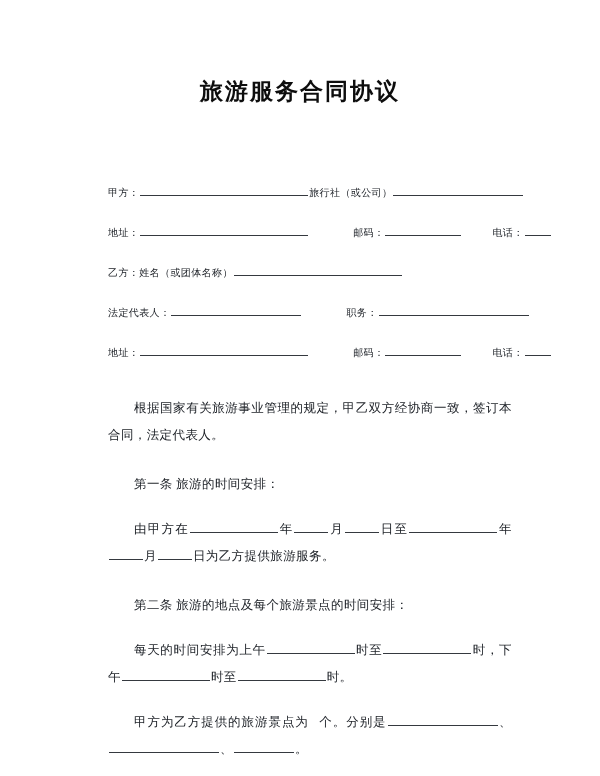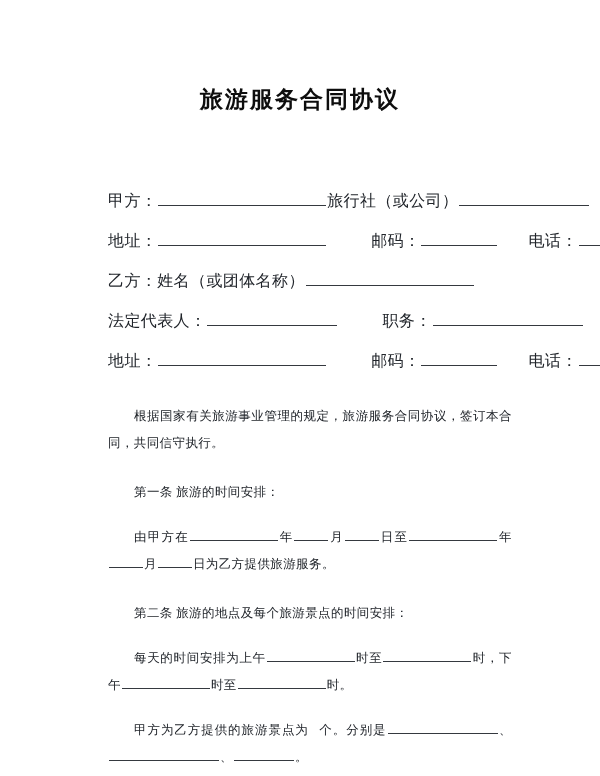--- a/index.html
+++ b/index.html
@@ -22,30 +22,30 @@
     padding: 0;
     background: #ffffff;
     position: relative;
   }
   .doc-title {
     text-align: center;
     font-size: 23px;
     font-weight: bold;
     letter-spacing: 2px;
     color: #0d0d0d;
-    margin: 16px;
+    margin: 8px;
     padding-top: 68px;
     font-family: "Liberation Sans", "DejaVu Sans", sans-serif;
   }
   .body-block {
     padding: 0 88px 0 108px;
     margin-top: 66px;
   }
   .line {
-    font-size: 16px;
+    font-size: 10px;
     line-height: 40px;
     color: #20242a;
     white-space: nowrap;
     letter-spacing: 0.4px;
   }
   .para {
     font-size: 12.5px;
     line-height: 27px;
     color: #20242a;
     letter-spacing: 0.4px;
@@ -99,21 +99,21 @@
     </div>
 
     <div class="line">
       <span>法定代表人：</span><span class="blank b-xl"></span><span class="spacer-wide"></span><span>职务：</span><span class="blank b-xxl"></span>
     </div>
 
     <div class="line">
       <span>地址：</span><span class="blank b-w"></span><span class="spacer-wide"></span><span>邮码：</span><span class="blank b-m"></span><span class="spacer-mid"></span><span>电话：</span><span class="blank b-xxs"></span>
     </div>
 
-    <div class="para indent gap-lg">根据国家有关旅游事业管理的规定，旅游服务合同协议，签订本合同，共同信守执行。</div>
+    <div class="para indent gap-lg">根据国家有关旅游事业管理的规定，甲乙双方经协商一致，签订本合同，法定代表人。</div>
 
     <div class="para indent gap-lg">第一条  旅游的时间安排：</div>
 
     <div class="para indent gap-md">
       <span>由甲方在</span><span class="blank b-ml"></span><span>年</span><span class="blank b-xs"></span><span>月</span><span class="blank b-xs"></span><span>日至</span><span class="blank b-ml"></span><span>年</span><span class="blank b-xs"></span><span>月</span><span class="blank b-xs"></span><span>日为乙</span><span>方提供旅游服务。</span>
     </div>
 
     <div class="para indent gap-lg">第二条  旅游的地点及每个旅游景点的时间安排：</div>
 
     <div class="para indent gap-md">

